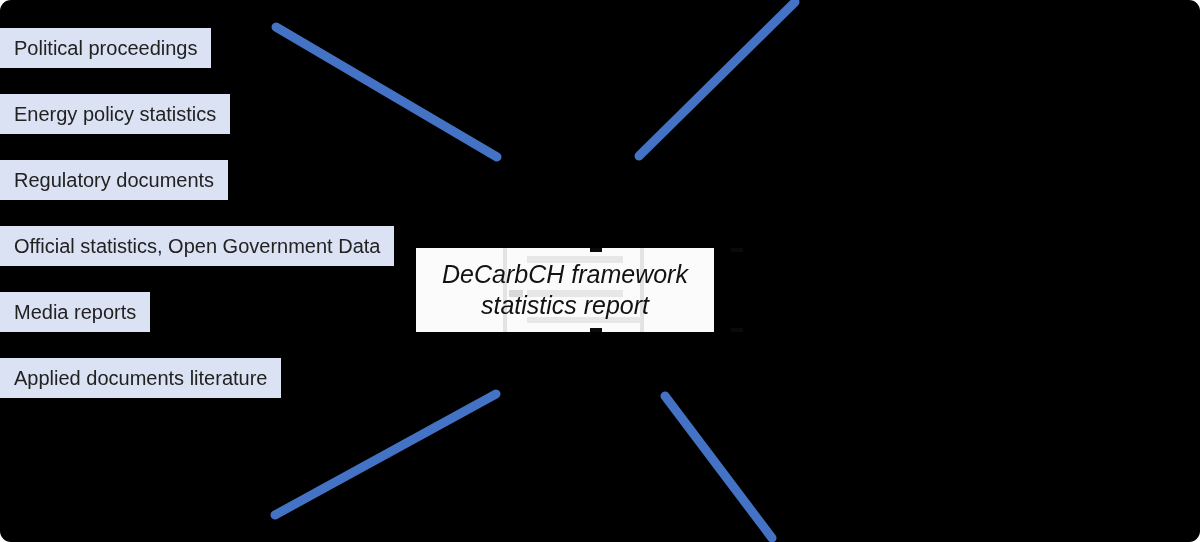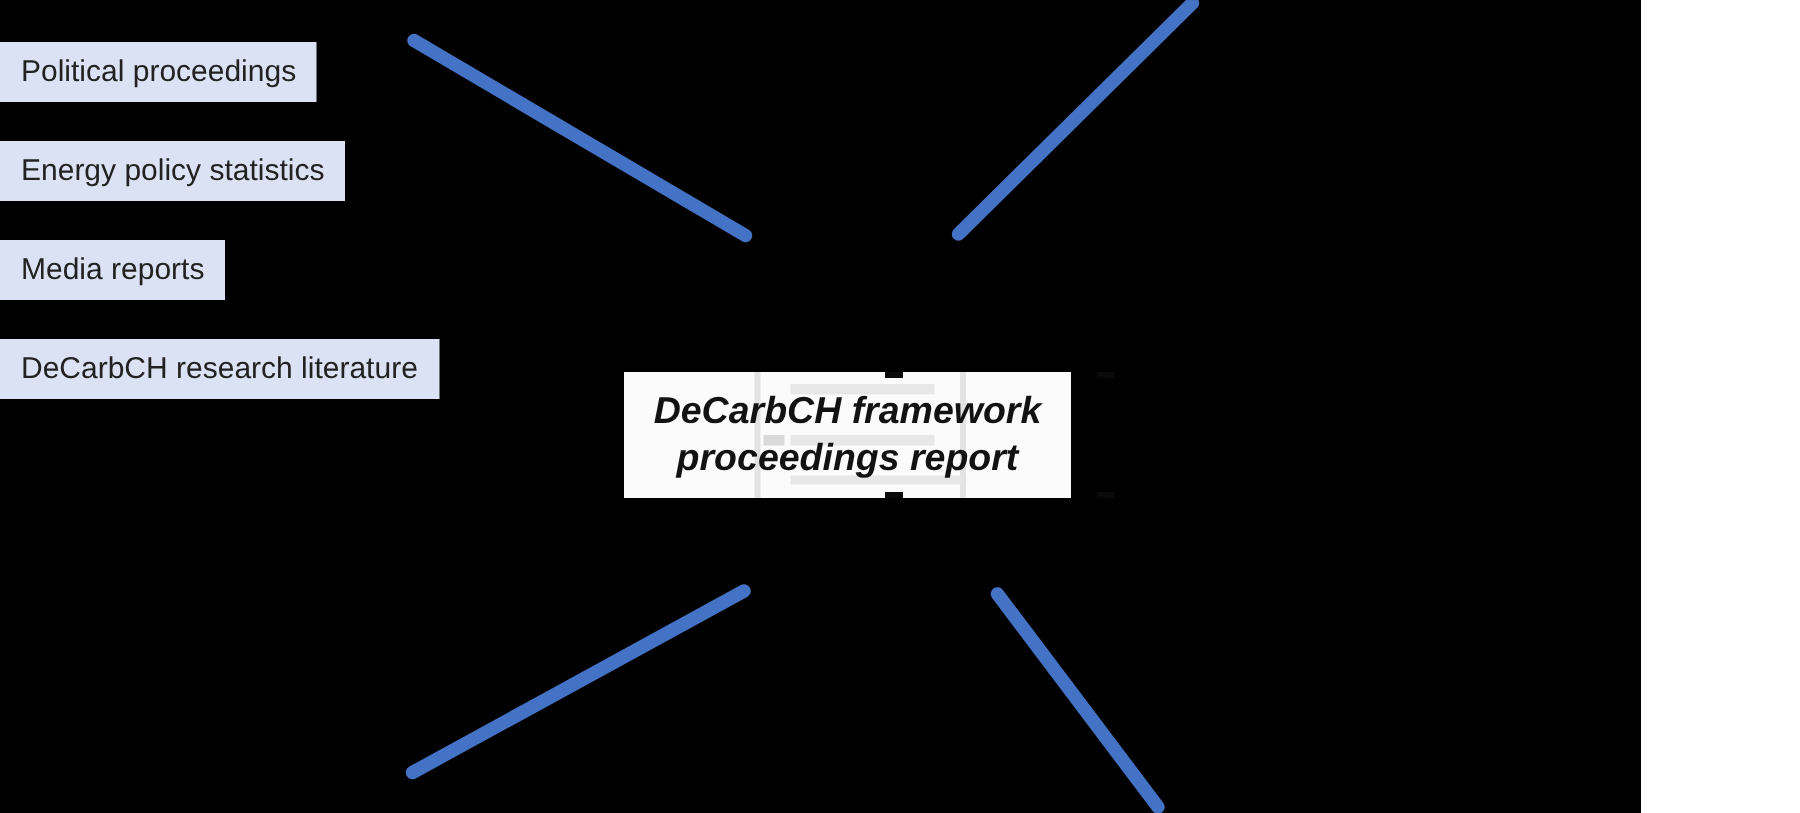--- a/index.html
+++ b/index.html
@@ -5,24 +5,25 @@
   html, body {
     margin: 0;
     padding: 0;
     width: 1200px;
     height: 542px;
     font-family: "Liberation Sans", sans-serif;
     overflow: hidden;
   }
   .canvas {
     position: relative;
-    width: 1094px;
+    width: 1200px;
     height: 542px;
     background: var(--bg, #000000);
     overflow: hidden;
+    border-radius: 11px;
   }
   
   .sources {
     position: absolute;
     left: 0;
     top: 28px;
     display: flex;
     flex-direction: column;
     align-items: flex-start;
     gap: 26px;
@@ -88,21 +89,21 @@
   .tick.br { left: 224px; bottom: 0; }
   .center-title {
     position: absolute;
     inset: 0;
     display: flex;
     flex-direction: column;
     align-items: center;
     justify-content: center;
     text-align: center;
     font-style: italic;
-    font-weight: 700;
+    font-weight: 400;
     font-size: 25px;
     line-height: 31px;
     color: var(--center-text, #121212);
     z-index: 4;
   }
 </style>
 </head>
 <body>
 
 <div class="canvas" style="--bg: #000000; --box-fill: #dae2f3; --box-text: #222222; --center-fill: #fbfbfb; --center-text: #121212;">
@@ -110,28 +111,34 @@
   <div class="sources">
     <div class="source-box">
       <span class="source-label">Political proceedings</span>
     </div>
 
 
     <div class="source-box">
       <span class="source-label">Energy policy statistics</span>
     </div>
 
+    <div class="source-box">
+      <span class="source-label">Regulatory documents</span>
+    </div>
 
+    <div class="source-box">
+      <span class="source-label">Official statistics, Open Government Data</span>
+    </div>
 
     <div class="source-box">
       <span class="source-label">Media reports</span>
     </div>
 
     <div class="source-box">
-      <span class="source-label">DeCarbCH research literature</span>
+      <span class="source-label">Applied documents literature</span>
     </div>
   </div>
 
   <svg class="connectors" viewBox="0 0 1200 542" xmlns="http://www.w3.org/2000/svg">
       <line x1="276" y1="27" x2="497" y2="157" stroke="#4472c4" stroke-width="9" stroke-linecap="round"></line>
       <line x1="639" y1="156" x2="795" y2="2" stroke="#4472c4" stroke-width="9" stroke-linecap="round"></line>
       <line x1="275" y1="515" x2="496" y2="394" stroke="#4472c4" stroke-width="9" stroke-linecap="round"></line>
       <line x1="665" y1="396" x2="772" y2="538" stroke="#4472c4" stroke-width="9" stroke-linecap="round"></line>
     </svg>
 
@@ -141,17 +148,17 @@
       <div class="tick tr"></div>
       <div class="tick bl"></div>
       <div class="tick br"></div>
     </div>
     <div class="doc-bar b1"></div>
     <div class="doc-bar b2s"></div>
     <div class="doc-bar b2"></div>
     <div class="doc-bar b3"></div>
     <div class="center-title">
       <span>DeCarbCH framework</span>
-      <span>proceedings report</span>
+      <span>statistics report</span>
     </div>
   </div>
 
 </div>
 
 </body></html>

